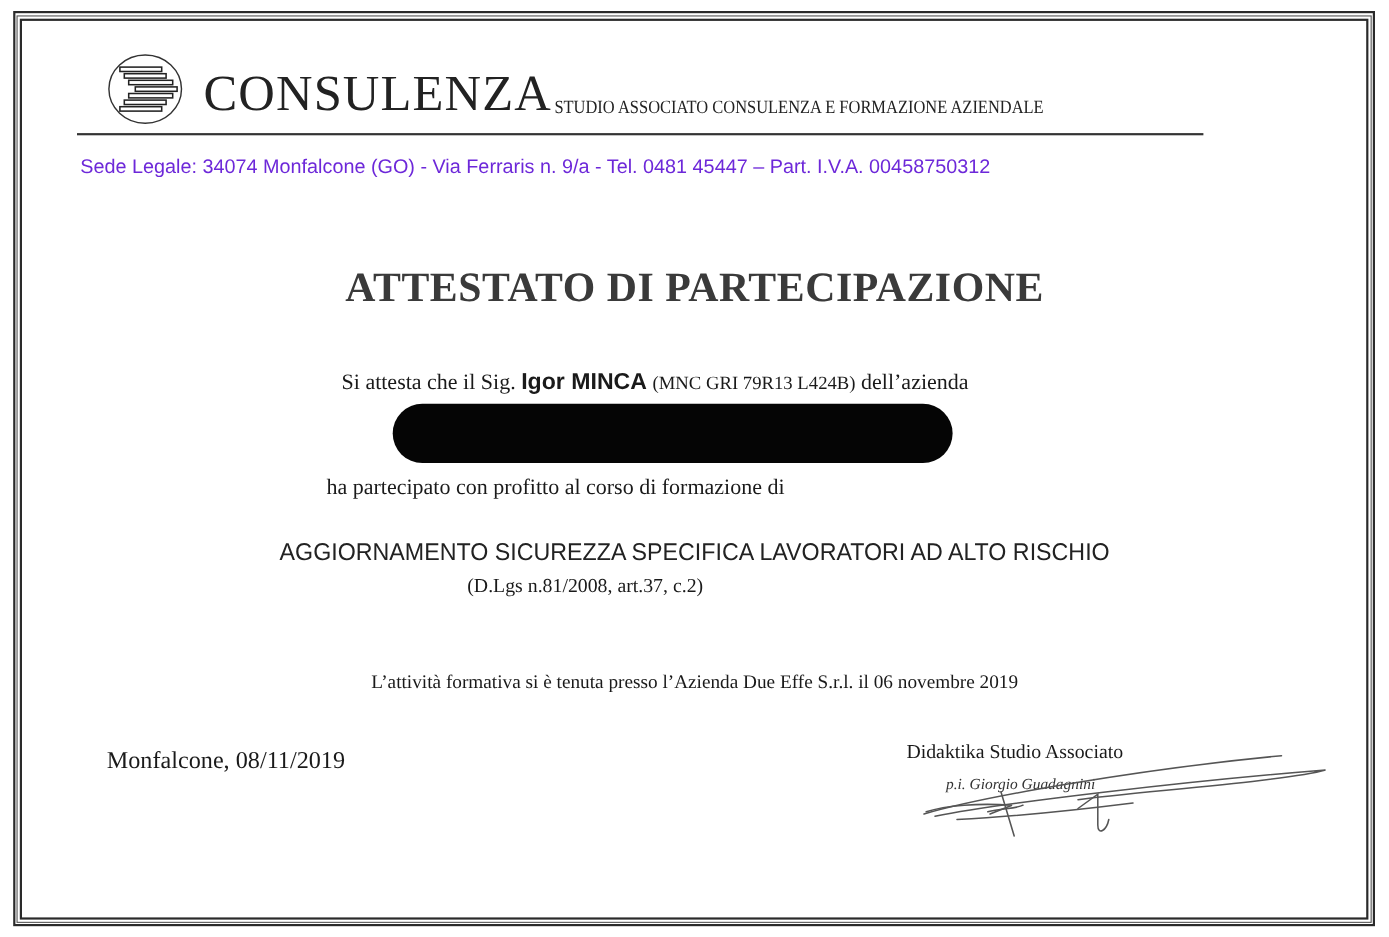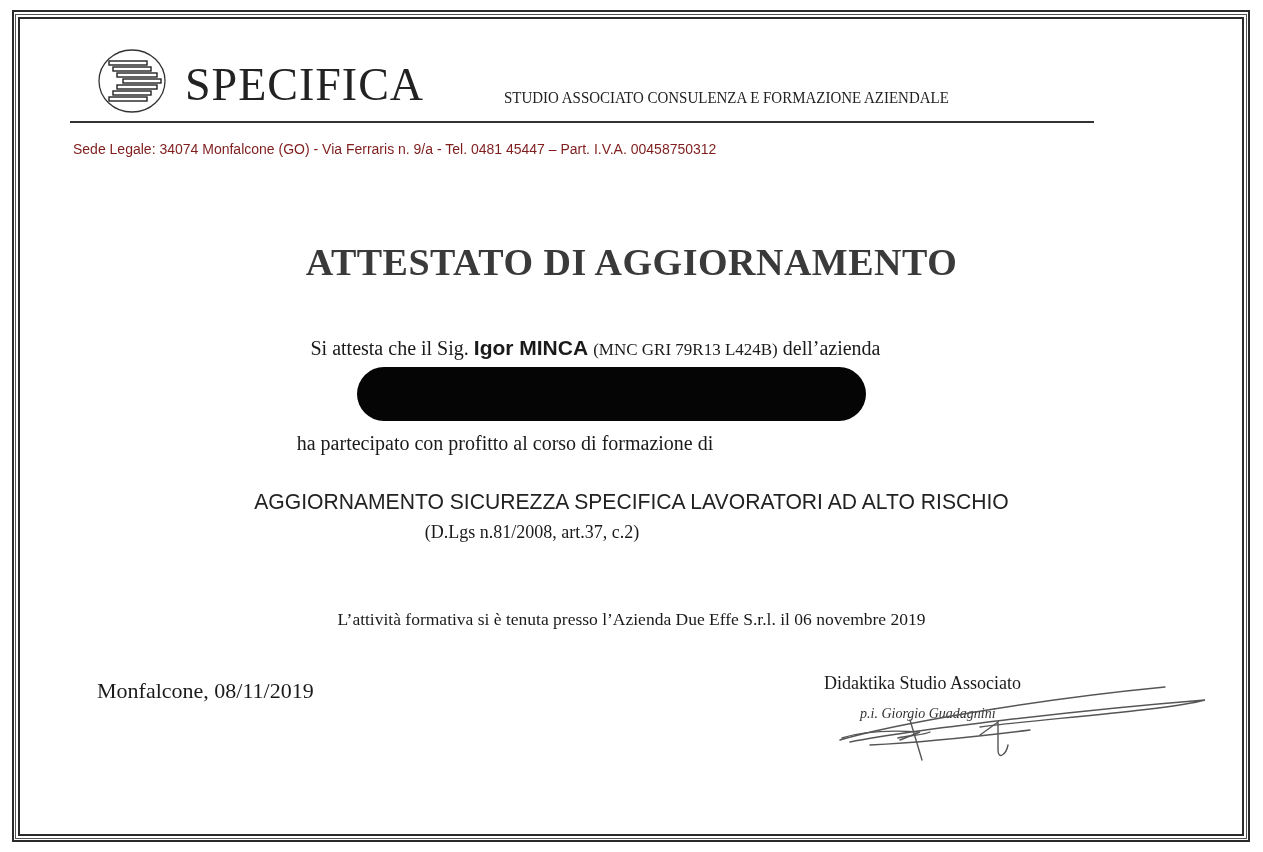--- a/index.html
+++ b/index.html
@@ -7,21 +7,21 @@
 
   
   .frame-outer { position: absolute; left: 12px; top: 10px; width: 1238px; height: 832px; border: 2px solid #2a2a2a; box-sizing: border-box; }
   .frame-mid { position: absolute; left: 15px; top: 14px; width: 1232px; height: 825px; border: 1px solid #555; box-sizing: border-box; }
   .frame-inner { position: absolute; left: 18px; top: 17px; width: 1226px; height: 819px; border: 2px solid #2a2a2a; box-sizing: border-box; }
 
   .logo { position: absolute; left: 97px; top: 48px; width: 70px; height: 66px; }
   .brand { position: absolute; left: 185px; top: 62px; font-family: "Liberation Serif", serif; font-size: 46px; letter-spacing: 1px; color: #222; line-height: 1; }
   .tagline { position: absolute; left: 504px; top: 88px; font-family: "Liberation Serif", serif; font-size: 17px; color: #222; transform: scaleX(0.88); transform-origin: left top; white-space: nowrap; }
   .header-rule { position: absolute; left: 70px; top: 121px; width: 1024px; height: 2px; background: #333; }
-  .address { position: absolute; left: 73px; top: 141px; font-family: "Liberation Sans", sans-serif; font-size: 14px; color: #7f1d1d; white-space: nowrap; }
+  .address { position: absolute; left: 73px; top: 141px; font-family: "Liberation Sans", sans-serif; font-size: 18px; color: #6d28d9; white-space: nowrap; }
 
   .title { position: absolute; left: 0; width: 1263px; top: 240px; text-align: center; font-family: "Liberation Serif", serif; font-weight: bold; font-size: 38px; letter-spacing: 0.5px; color: #3a3a3a; }
 
   .line1 { position: absolute; left: 0; width: 1191px; top: 336px; text-align: center; font-size: 20px; white-space: nowrap; }
   .line1 .name { font-family: "Liberation Sans", sans-serif; font-weight: bold; font-size: 21px; }
   .line1 .cf { font-size: 17px; }
 
   .redaction { position: absolute; left: 357px; top: 367px; width: 509px; height: 54px; background: #050505; border-radius: 27px; }
 
   .line2 { position: absolute; left: 0; width: 1010px; top: 432px; text-align: center; font-size: 20px; }
@@ -50,26 +50,26 @@
       <rect x="12" y="13" width="38" height="4"></rect>
       <rect x="16" y="19" width="38" height="4"></rect>
       <rect x="20" y="25" width="40" height="4"></rect>
       <rect x="26" y="31" width="38" height="4"></rect>
       <rect x="20" y="37" width="40" height="4"></rect>
       <rect x="16" y="43" width="38" height="4"></rect>
       <rect x="12" y="49" width="38" height="4"></rect>
     </g>
   </svg>
 </div>
-<div class="brand">SPECIFICA</div>
+<div class="brand">CONSULENZA</div>
 <div class="tagline">STUDIO ASSOCIATO CONSULENZA E FORMAZIONE AZIENDALE</div>
 <div class="header-rule"></div>
 <div class="address">Sede Legale: 34074 Monfalcone (GO) - Via Ferraris n. 9/a - Tel. 0481 45447 – Part. I.V.A. 00458750312</div>
 
-<div class="title">ATTESTATO DI AGGIORNAMENTO</div>
+<div class="title">ATTESTATO DI PARTECIPAZIONE</div>
 
 <div class="line1">
   <span>Si attesta che il Sig.</span>
   <span class="name">Igor MINCA</span>
   <span class="cf">(MNC GRI 79R13 L424B)</span>
   <span>dell’azienda</span>
 </div>
 
 <div class="redaction"></div>
 

